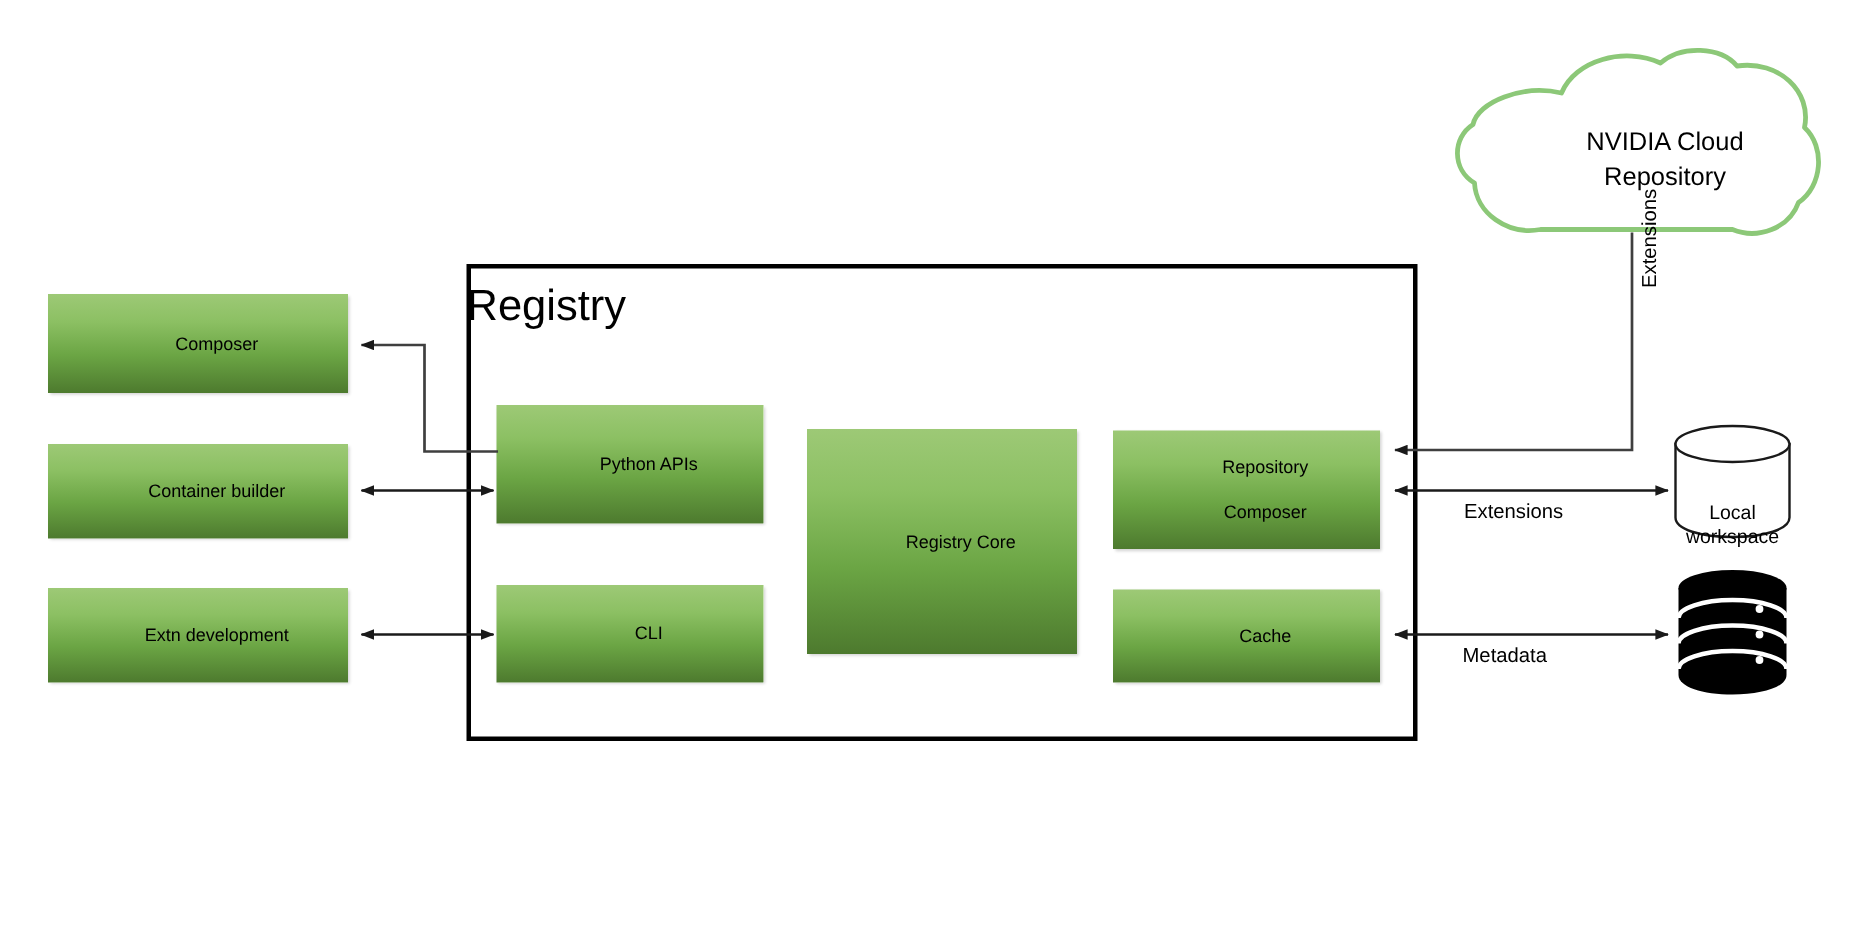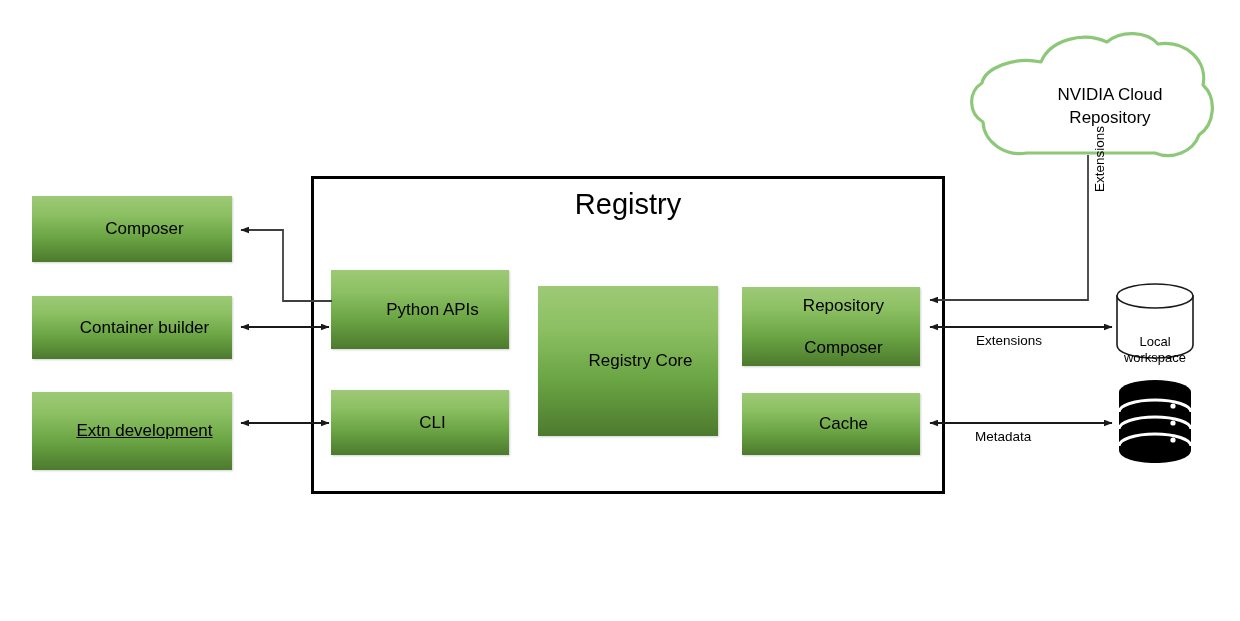--- a/index.html
+++ b/index.html
@@ -20,21 +20,21 @@
     overflow: hidden;
   }
   .gbox {
     position: absolute;
     background: linear-gradient(to bottom, #9dc976 0%, #8cc063 28%, #6ba544 62%, #4d7a2e 100%);
     display: flex;
     align-items: center;
     justify-content: center;
     text-align: center;
     color: #000000;
-    font-size: 17px;
+    font-size: 12px;
     line-height: 1.25;
     box-sizing: border-box;
     box-shadow: 1px 1px 2px rgba(0,0,0,0.18);
     padding-left: 25px;
   }
   .gbox span { display: block; padding: 0 6px; }
   #registry-panel {
     position: absolute;
     left: 311px;
     top: 176px;
@@ -42,21 +42,21 @@
     height: 318px;
     border: 3px solid #000000;
     box-sizing: border-box;
     background: transparent;
   }
   #registry-title {
     position: absolute;
     left: 311px;
     top: 188px;
     width: 634px;
-    text-align: center;
+    text-align: left;
     font-size: 29px;
     color: #000000;
   }
   .svg-layer {
     position: absolute;
     left: 0;
     top: 0;
     width: 1240px;
     height: 621px;
     pointer-events: none;
@@ -105,21 +105,21 @@
 <div id="canvas">
 
   <div class="gbox" id="box-composer" style="left:32px; top:196px; width:200px; height:66px;">
     <span>Composer</span>
   </div>
 
   <div class="gbox" id="box-container-builder" style="left:32px; top:296px; width:200px; height:63px;">
     <span>Container builder</span>
   </div>
 
-  <div class="gbox" id="box-extn-development" style="left:32px; top:392px; width:200px; height:78px;text-decoration:underline;">
+  <div class="gbox" id="box-extn-development" style="left:32px; top:392px; width:200px; height:63px;">
     <span>Extn development</span>
   </div>
 
   <div id="registry-panel"></div>
   <div id="registry-title">Registry</div>
 
   <div class="gbox" id="box-python-apis" style="left:331px; top:270px; width:178px; height:79px;">
     <span>Python APIs</span>
   </div>
 

